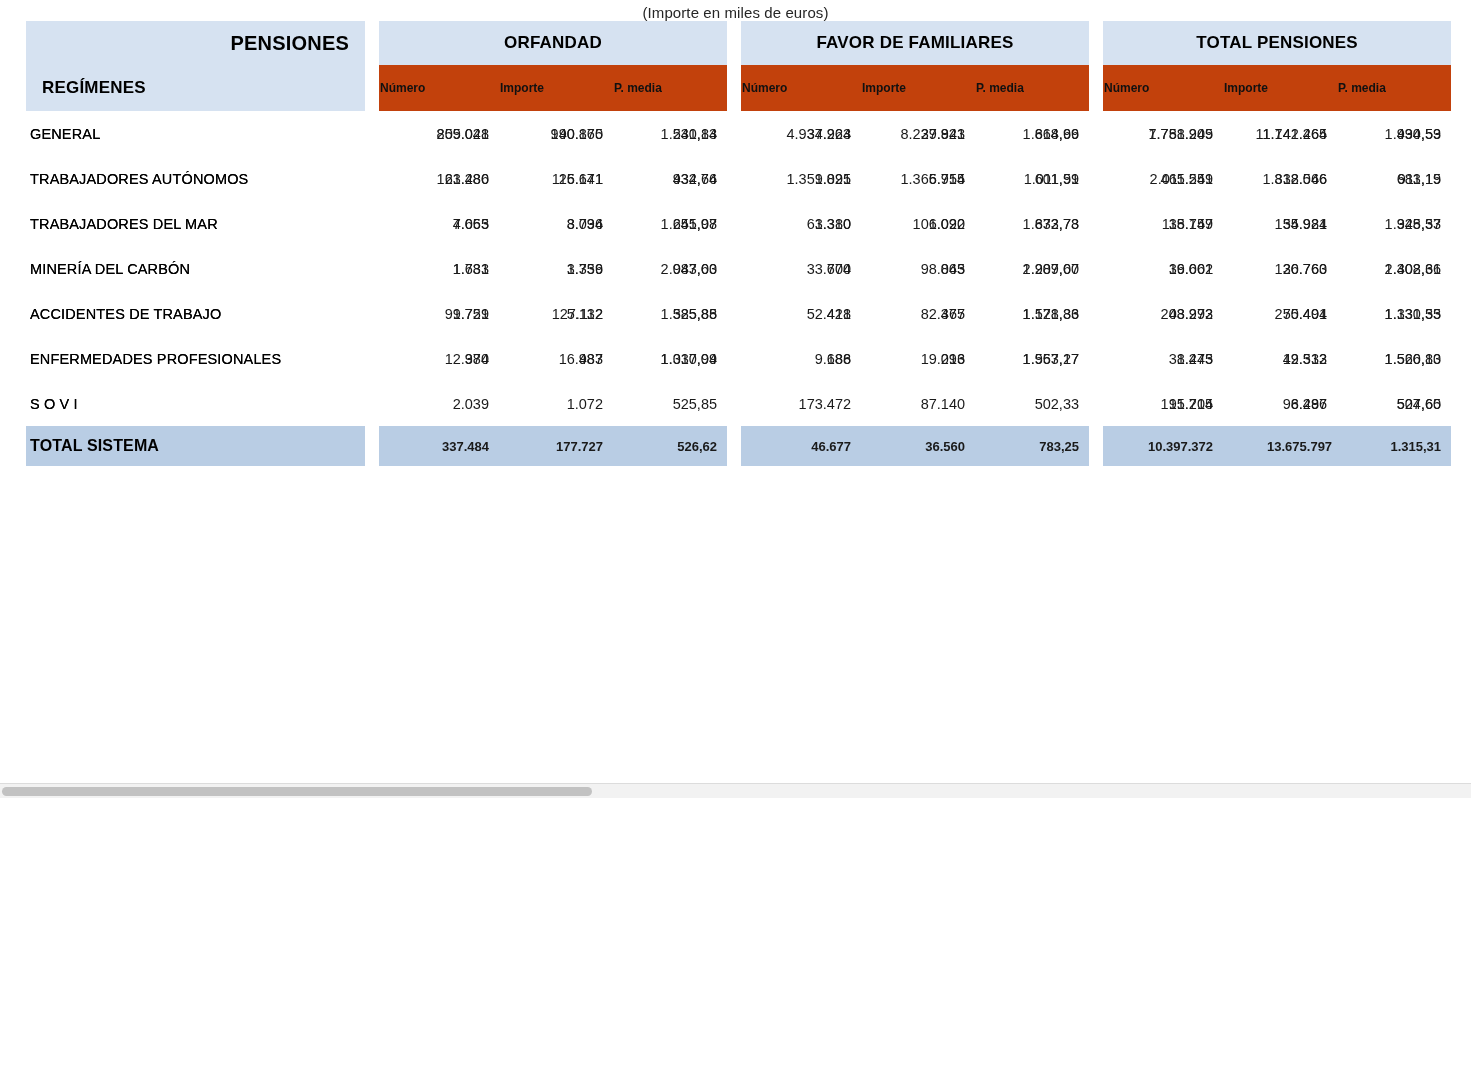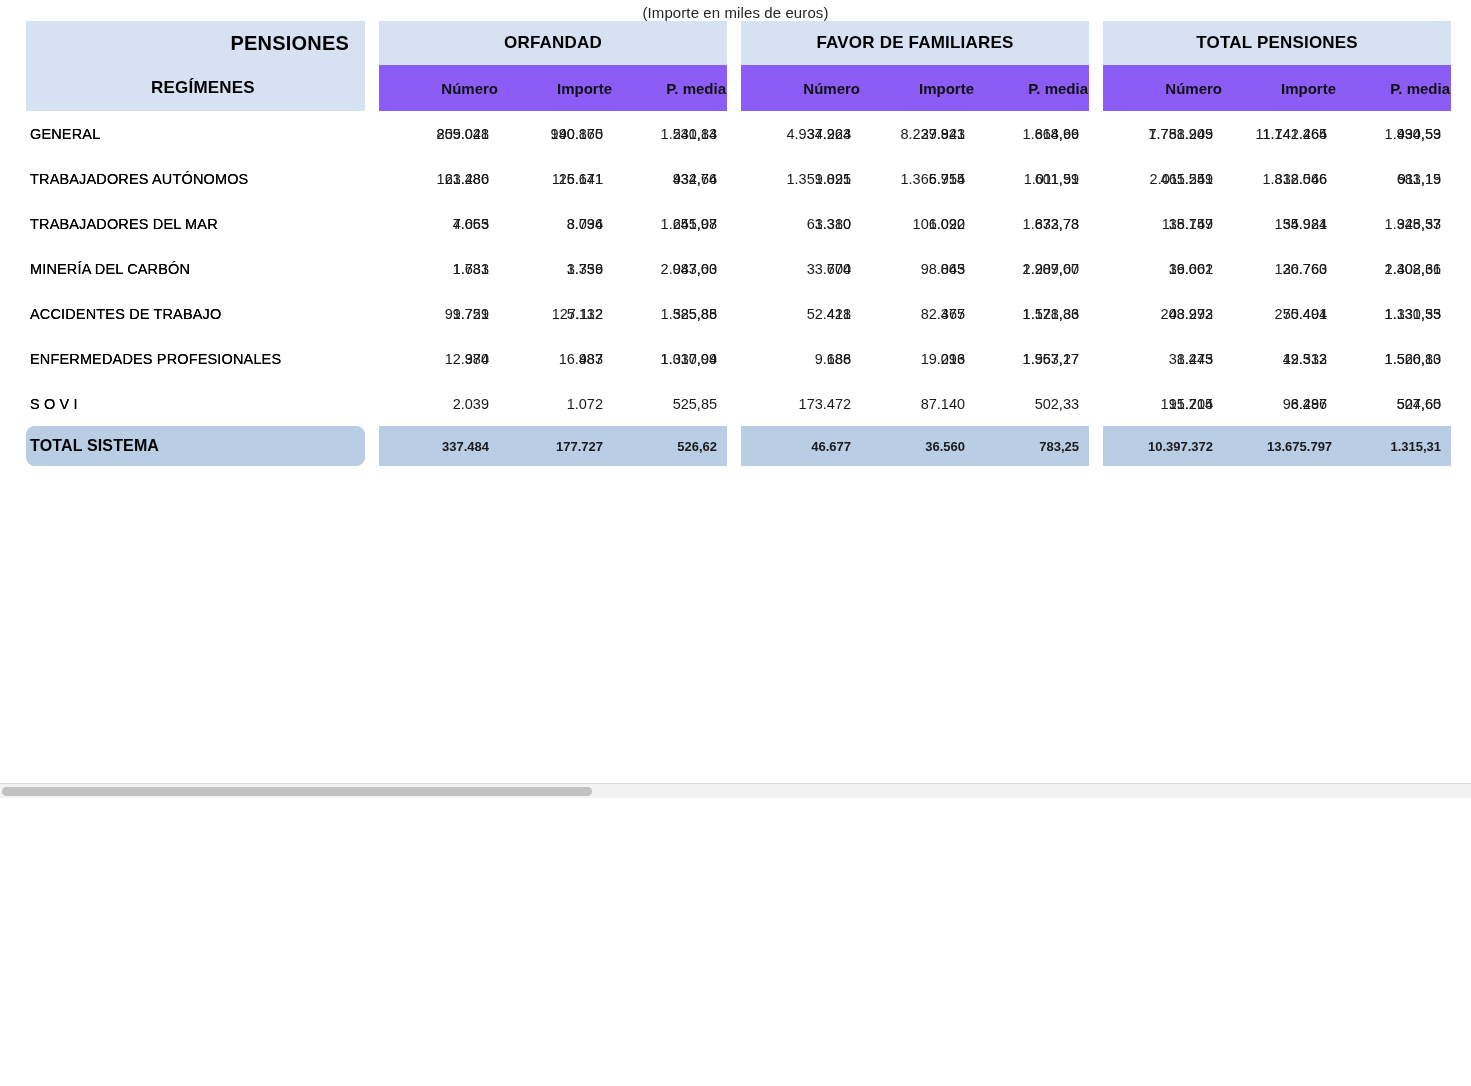--- a/index.html
+++ b/index.html
@@ -74,31 +74,31 @@
     letter-spacing: 0.2px;
   }
   .spacer { background: #ffffff; }
 
   
   .sub-reg {
     background: #d6e2f1;
     height: 44px;
     font-size: 17px;
     font-weight: bold;
-    text-align: center;
+    text-align: left;
     padding-left: 16px;
     vertical-align: middle;
     letter-spacing: 0.2px;
   }
   .sub {
-    background: #8b5cf6;
+    background: #c2410c;
     height: 44px;
-    font-size: 15px;
+    font-size: 12px;
     font-weight: bold;
-    text-align: right;
+    text-align: left;
     vertical-align: middle;
     color: #111;
   }
 
   .subgap { background:#ffffff; }
 
   
   td.rowlabel {
     font-size: 14.5px;
     text-align: left;
@@ -120,21 +120,20 @@
 
   
   tr.total td {
     background: #b9cde4;
     height: 38px;
     font-weight: bold;
   }
   tr.total td.rowlabel {
     font-size: 16px;
     padding-left: 4px;
-    border-radius: 9px;
   }
   tr.total td.val {
     font-size: 13px;
     padding-left: 44px;
   }
 
   
   tr.total td.grpgap { background: #ffffff; }
 
   

